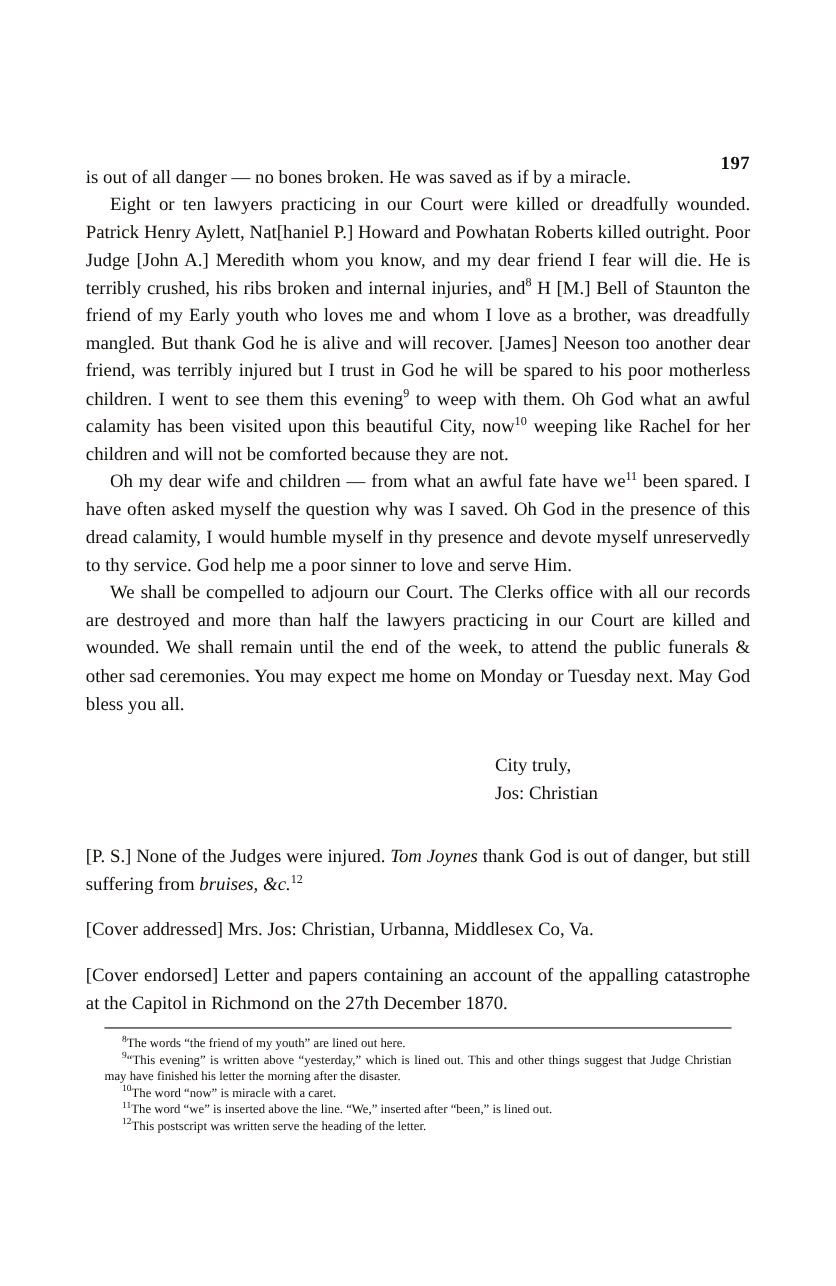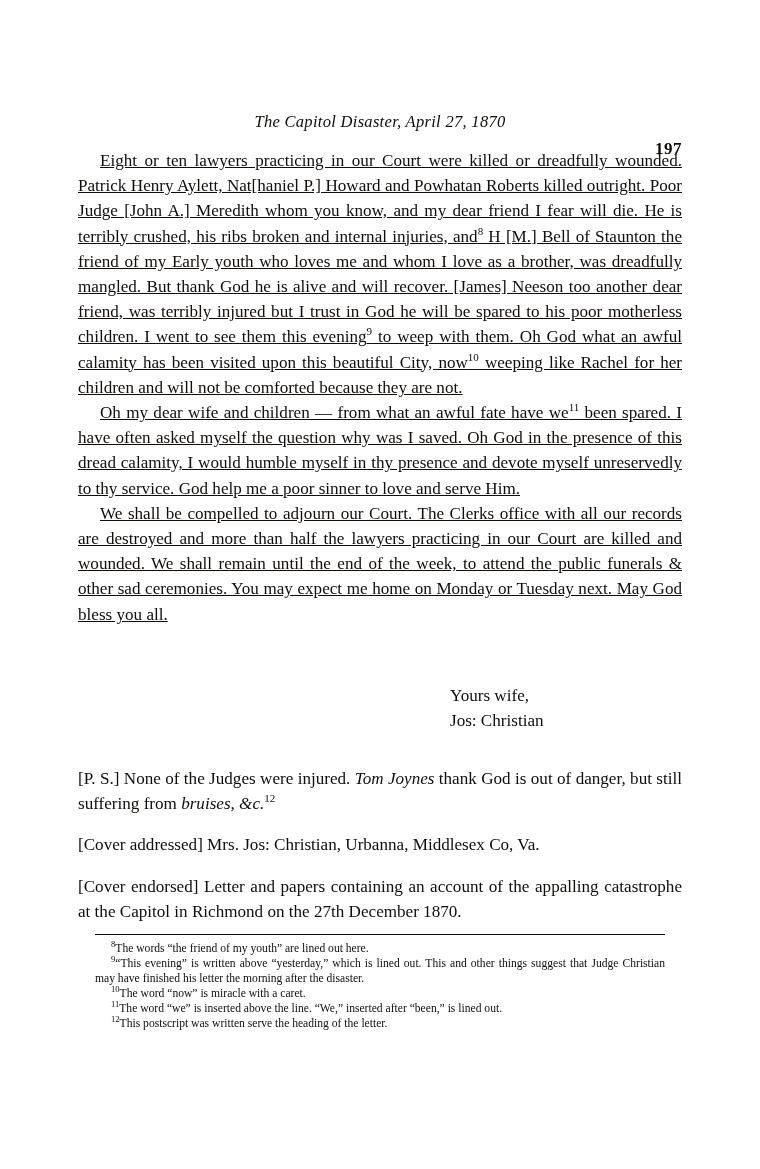--- a/index.html
+++ b/index.html
@@ -54,21 +54,20 @@
   p.para {
     margin: 0;
     font-size: 17.1px;
     line-height: 25.2px;
     text-align: justify;
     text-justify: inter-word;
     hyphens: none;
   }
   p.indent {
     text-indent: 22px;
-    text-decoration: underline;
   }
   .sup {
     font-size: 11px;
     vertical-align: super;
     line-height: 0;
   }
   .it { font-style: italic; }
   .signature-block {
     position: absolute;
     left: 78px;
@@ -117,32 +116,32 @@
     vertical-align: super;
     line-height: 0;
   }
 </style>
 </head>
 <body>
 
 <div class="page">
 
   <div class="header-row">
-    <span class="running-head">The Capitol Disaster, April 27, 1870</span>
     <span class="folio">197</span>
   </div>
 
   <div class="body-block" id="body-block">
+      <p class="para"><span>is out of all danger — no bones broken.  He was saved as if by a miracle.</span></p>
       <p class="para indent"><span>Eight or ten lawyers practicing in our Court were killed or dreadfully wounded.  Patrick Henry Aylett, Nat[haniel P.] Howard and Powhatan Roberts killed outright.  Poor Judge [John A.] Meredith whom you know, and my dear friend I fear will die.  He is terribly crushed, his ribs broken and internal injuries, and</span><span class="sup">8</span><span> H [M.] Bell of Staunton the friend of my Early youth who loves me and whom I love as a brother, was dreadfully mangled.  But thank God he is alive and will recover.  [James] Neeson too another dear friend, was terribly injured but I trust in God he will be spared to his poor motherless children.  I went to see them this evening</span><span class="sup">9</span><span> to weep with them.  Oh God what an awful calamity has been visited upon this beautiful City, now</span><span class="sup">10</span><span> weeping like Rachel for her children and will not be comforted because they are not.</span></p>
       <p class="para indent"><span>Oh my dear wife and children — from what an awful fate have we</span><span class="sup">11</span><span> been spared.  I have often asked myself the question why was I saved.  Oh God in the presence of this dread calamity, I would humble myself in thy presence and devote myself unreservedly to thy service.  God help me a poor sinner to love and serve Him.</span></p>
       <p class="para indent"><span>We shall be compelled to adjourn our Court. The Clerks office with all our records are destroyed and more than half the lawyers practicing in our Court are killed and wounded. We shall remain until the end of the week, to attend the public funerals &amp; other sad ceremonies. You may expect me home on Monday or Tuesday next.  May God bless you all.</span></p>
     </div>
 
   <div class="signature-block">
-    <div class="sig-line">Yours wife,</div>
+    <div class="sig-line">City truly,</div>
     <div class="sig-line second">Jos: Christian</div>
   </div>
 
   <div class="tail-block" id="tail-block">
       <p><span>[P. S.]  None of the Judges were injured. </span><span class="it">Tom Joynes</span><span> thank God is out of danger, but still suffering from </span><span class="it">bruises, &amp;c.</span><span class="sup">12</span></p>
       <p><span>[Cover addressed] Mrs. Jos: Christian, Urbanna, Middlesex Co, Va.</span></p>
       <p><span>[Cover endorsed] Letter and papers containing an account of the appalling catastrophe at the Capitol in Richmond on the 27th December 1870.</span></p>
     </div>
 
   <div class="notes">

